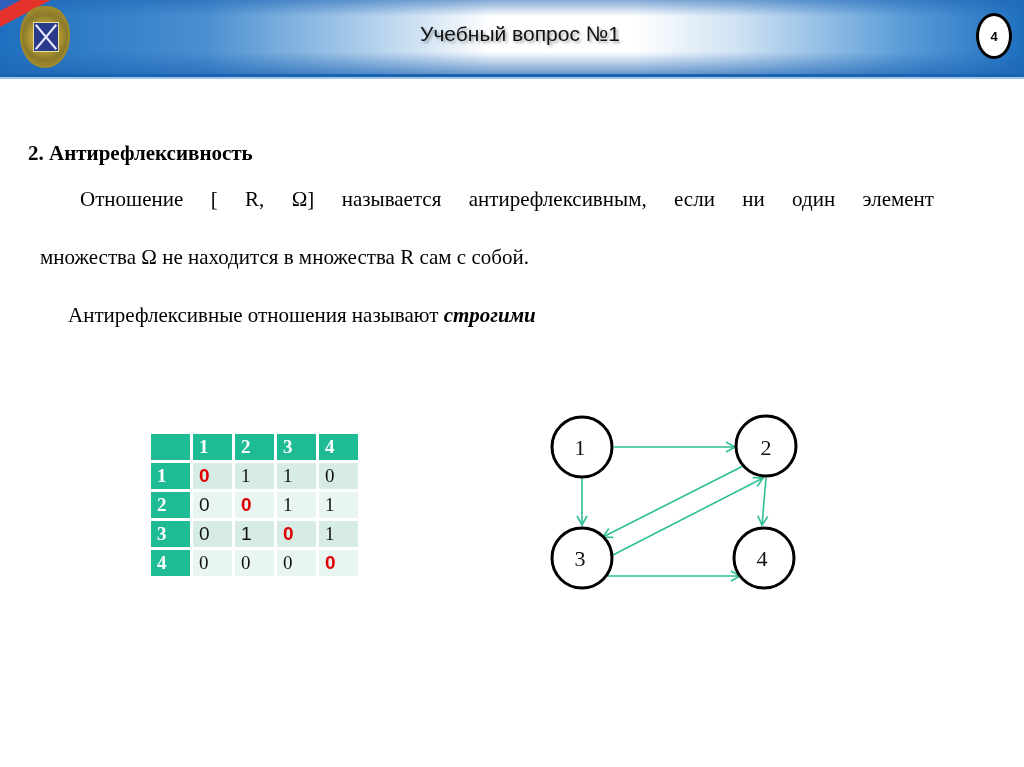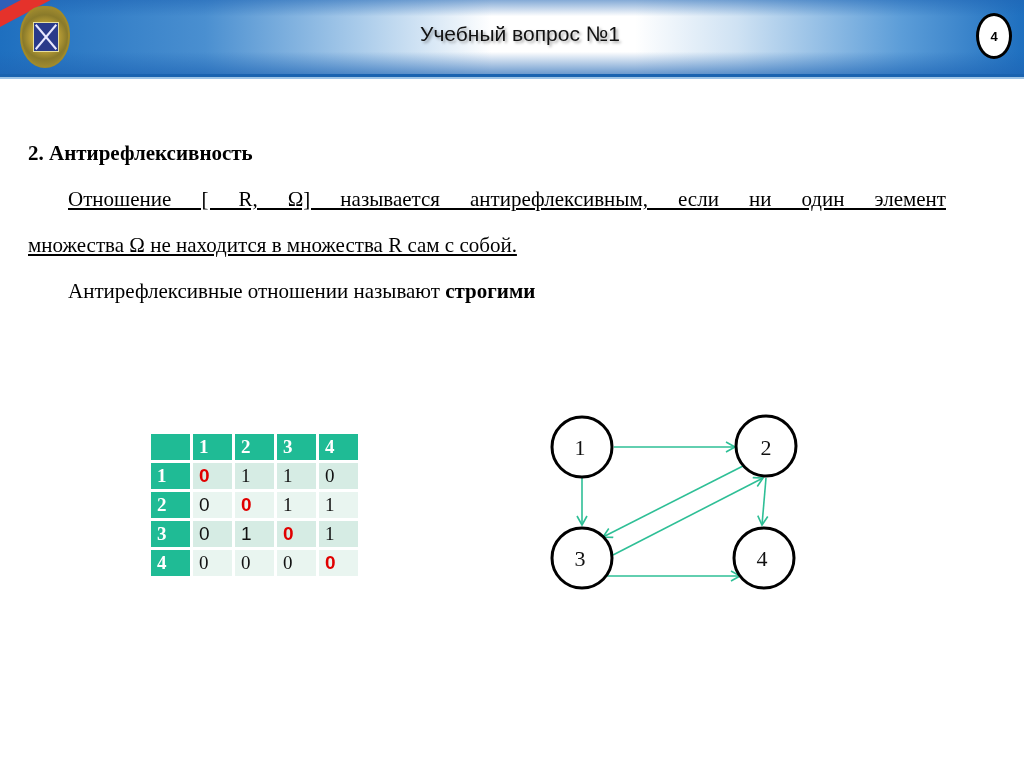--- a/index.html
+++ b/index.html
@@ -44,24 +44,24 @@
       text-shadow: 2px 2px 3px rgba(0,0,0,0.35);
     }
     .page-badge {
       position: absolute; left: 976px; top: 13px; width: 30px; height: 40px;
       border: 3px solid #000; border-radius: 50%; background: #fff;
       display: flex; align-items: center; justify-content: center;
       font-family: "Liberation Sans", sans-serif; font-weight: bold; font-size: 13px; color: #000;
     }
     .content { position: absolute; left: 28px; top: 136px; width: 918px; color: #000000; font-size: 21px; }
     .heading { font-weight: bold; font-size: 21px; margin: 0; line-height: 34px; }
-    .para { margin: 0; line-height: 46px; text-indent: 40px; text-align: justify; text-decoration: underline; }
+    .para { margin: 12px; line-height: 46px; text-indent: 40px; text-align: justify; }
     .para.last { text-align-last: justify; }
     .para2 { margin: 0; line-height: 46px; text-indent: 40px; }
-    .para2 b { font-weight: bold; }
+    .para2 b { font-weight: bold; font-style: italic; }
 
     .matrix {
       position: absolute; left: 148px; top: 431px; border-collapse: separate; border-spacing: 3px 3px;
       font-size: 19px;
     }
     .matrix td { width: 33px; height: 26px; padding: 0; text-align: left; padding-left: 6px; }
     .matrix td.hdr { background: #1fbb95; color: #fff; font-weight: bold; font-family: "Liberation Serif", serif; }
     .matrix td.c0 { background: #d6ece4; color: #111; }
     .matrix td.c1 { background: #e9f5f0; color: #111; }
     .matrix td.diag { color: #e00000; font-weight: bold; font-family: "Liberation Sans", sans-serif; }
@@ -85,21 +85,21 @@
   <div class="page-badge">4</div>
 </div>
 <div class="header-line1"></div>
 <div class="header-line2"></div>
 
 <div class="content">
   <p class="heading">2. Антирефлексивность</p>
   <p class="para last" style="margin-top:6px;">Отношение [ R, Ω] называется антирефлексивным, если ни один элемент</p>
   <p class="para" style="text-indent:0;">множества Ω не находится в множества R сам с собой.</p>
   <p class="para2">
-    <span>Антирефлексивные отношении называют </span><b>строгими</b>
+    <span>Антирефлексивные отношения называют </span><b>строгими</b>
   </p>
 </div>
 
 <table class="matrix">
   <tbody>
       <tr>
     <td class="hdr"></td>
     <td class="hdr">1</td>
     <td class="hdr">2</td>
     <td class="hdr">3</td>

